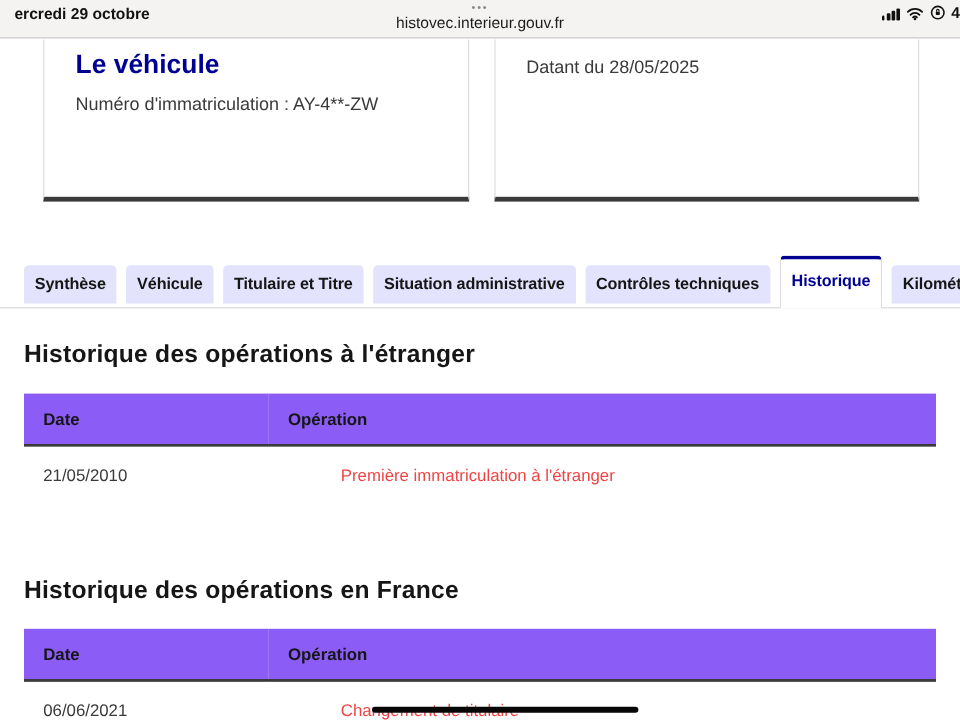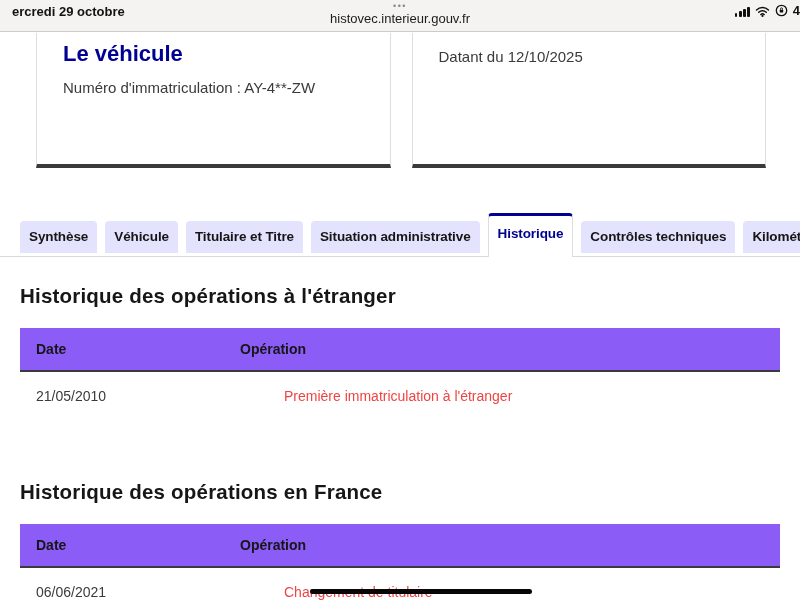--- a/index.html
+++ b/index.html
@@ -125,31 +125,31 @@
       <span class="sb-batt">4</span>
     </div>
   </div>
 
   <div class="cards">
     <div class="card">
       <div class="card-title">Le véhicule</div>
       <div class="card-body">Numéro d'immatriculation : AY-4**-ZW</div>
     </div>
     <div class="card">
-      <div class="card-body">Datant du 12/10/2025</div>
+      <div class="card-body">Datant du 28/05/2025</div>
     </div>
   </div>
 
   <div class="tabs">
     <div class="tab">Synthèse</div>
     <div class="tab">Véhicule</div>
     <div class="tab">Titulaire et Titre</div>
     <div class="tab">Situation administrative</div>
+    <div class="tab">Contrôles techniques</div>
     <div class="tab active">Historique</div>
-    <div class="tab">Contrôles techniques</div>
     <div class="tab">Kilométrage</div>
     <div class="tab-divider"></div>
   </div>
 
   <div class="panel">
 
     <h2>Historique des opérations à l'étranger</h2>
     <table class="ops">
       <colgroup>
           <col class="c-date">

